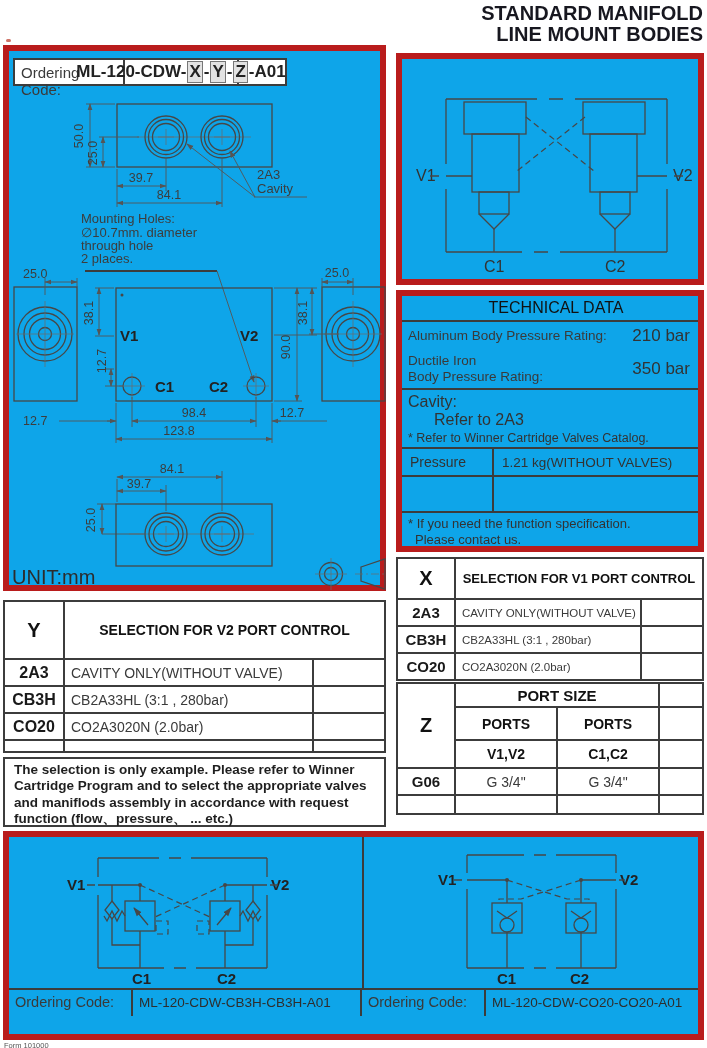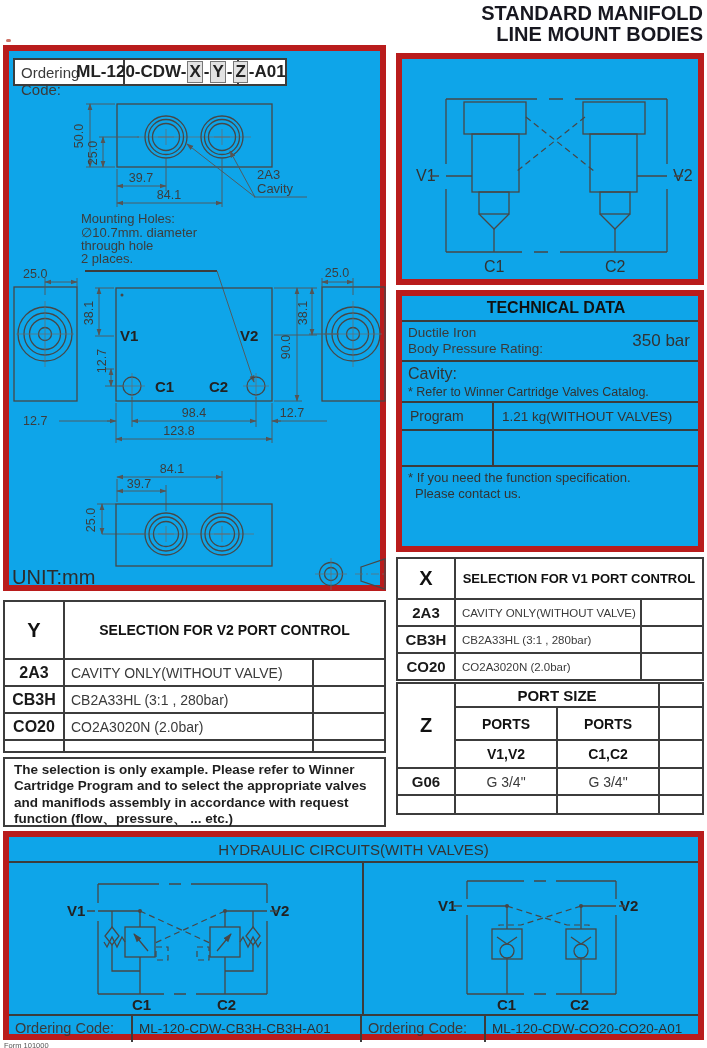--- a/index.html
+++ b/index.html
@@ -35,21 +35,21 @@
   .thick{ stroke:#3c3c3c; stroke-width:2;   fill:none; }
   .dash { stroke:#474747; stroke-width:1.2; fill:none; stroke-dasharray:6 4; }
   text.dim  { font-size:12.5px; fill:#3d3d3d; }
   text.lab  { font-size:13px;   fill:#3d3d3d; }
   text.port { font-size:15px; font-weight:bold; fill:#222; }
   text.bigport { font-size:16px; fill:#333; }
   text.unit { font-size:20px; fill:#2c2c2c; }
 
   
   .td-title { height:26px; border-bottom:2px solid #3c3c3c; text-align:center;
-              font-weight:bold; font-size:16px; color:#111; padding-top:3px;padding-left:12px; }
+              font-weight:normal; font-size:16px; color:#111; padding-top:3px;padding-left:12px; }
   .td-row { display:flex; align-items:center; padding:2px 6px; }
   .td-row .l { flex:1; font-size:13.5px; color:#3a3a3a; line-height:1.15; }
   .td-row .v { font-size:17px; color:#333; padding-right:2px; white-space:nowrap; }
   .td-sep { border-bottom:2px solid #3c3c3c; }
   .td-cavity { padding:3px 6px 2px 6px; border-bottom:2px solid #3c3c3c; }
   .td-cavity .c1 { font-size:16px; }
   .td-cavity .c2 { font-size:16px; margin-left:26px; }
   .td-cavity .c3 { font-size:12.5px; margin-top:2px; }
   .wt { border-bottom:2px solid #3c3c3c; }
   .wt-row { display:flex; border-bottom:2px solid #3c3c3c; height:28px; align-items:center; }
@@ -301,34 +301,39 @@
     <g>
       <path class="dash" d="M124,58 L192,112 M183,58 L115,112"></path>
     </g>
     <text class="bigport" x="82" y="213">C1</text>
     <text class="bigport" x="203" y="213">C2</text>
   </svg>
 </div>
 
 <div class="panel" style="left:396px; top:290px; width:308px; height:262px;">
   <div class="td-title">TECHNICAL DATA</div>
+  <div class="td-row" style="height:28px;">
+    <div class="l">Aluminum Body Pressure Rating:</div>
+    <div class="v">210 bar</div>
+  </div>
   <div class="td-row td-sep" style="height:40px;">
     <div class="l">
       <div>Ductile Iron</div>
       <div>Body Pressure Rating:</div>
     </div>
     <div class="v">350 bar</div>
   </div>
   <div class="td-cavity">
     <div class="c1">Cavity:</div>
+    <div class="c2">Refer to 2A3</div>
     <div class="c3">* Refer to Winner Cartridge Valves Catalog.</div>
   </div>
   <div class="wt">
     <div class="wt-row">
-      <div class="wt-c1">Program</div>
+      <div class="wt-c1">Pressure</div>
       <div class="wt-c2">1.21  kg(WITHOUT VALVES)</div>
     </div>
     <div class="wt-row">
       <div class="wt-c1"></div>
       <div class="wt-c2"></div>
     </div>
   </div>
   <div class="td-note">
     <div>* If you need the function specification.</div>
     <div style="padding-left:7px;">Please contact us.</div>
@@ -438,21 +443,20 @@
       <td></td>
       <td></td>
     </tr>
   </tbody>
     </table>
 </div>
 
 <div class="note-box">The selection is only example. Please refer to Winner Cartridge Program and to select the appropriate valves and maniflods assembly in accordance with request function (flow、pressure、 ... etc.)</div>
 
 <div class="panel" style="left:3px; top:831px; width:701px; height:209px;">
-  <div class="hyd-title">HYDRAULIC CIRCUITS(WITH VALVES)</div>
   <div class="hyd-body">
     <div class="hyd-cell-l">
       <svg width="353" height="151" viewBox="0 0 353 151">
         <defs>
           <marker id="ar3" viewBox="0 0 10 10" refX="9" refY="5" markerWidth="7" markerHeight="7" orient="auto-start-reverse">
             <path d="M0,1.5 L10,5 L0,8.5 z" fill="#474747"></path>
           </marker>
         </defs>
         <path class="obj" d="M89,21 H150 M160,21 h12 M182,21 H258 M89,131 H155 M165,131 h12 M187,131 H258 M89,21 V40 M89,58 V131 M258,21 V40 M258,58 V131"></path>
         <text class="port" x="58" y="53">V1</text>

